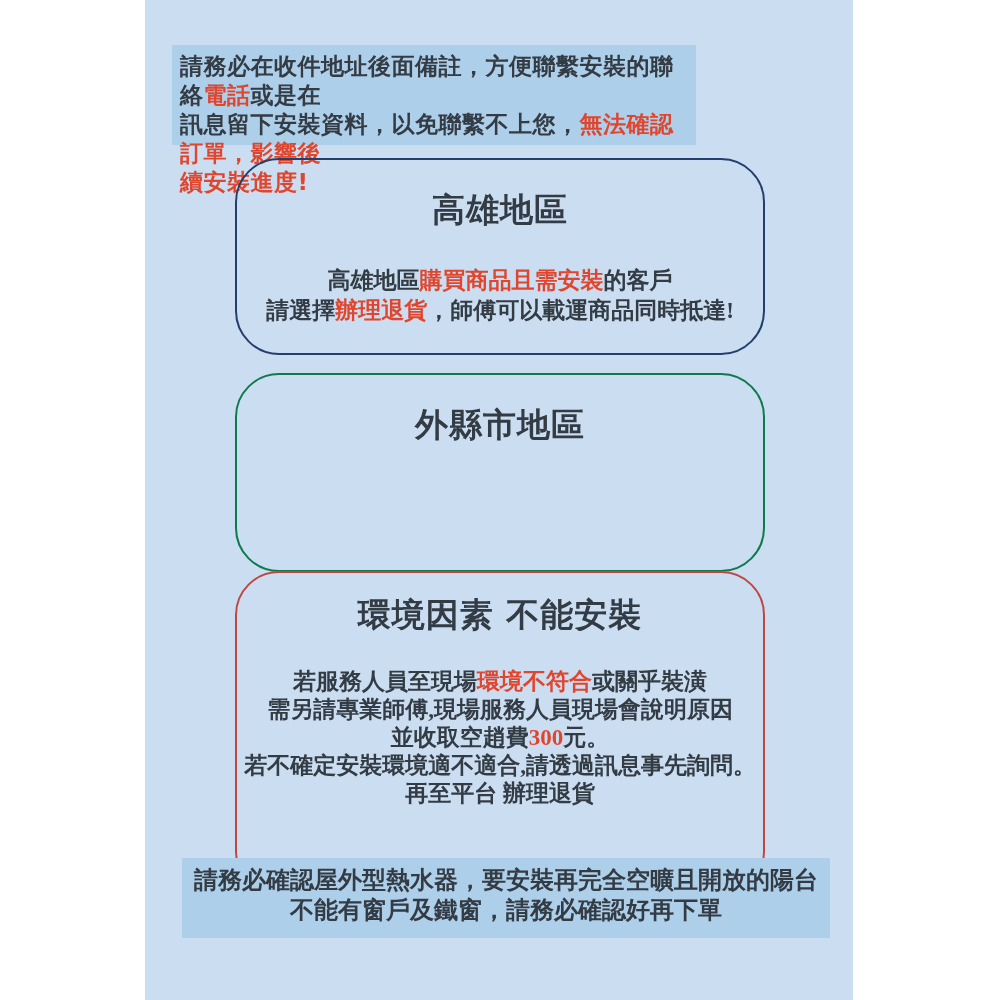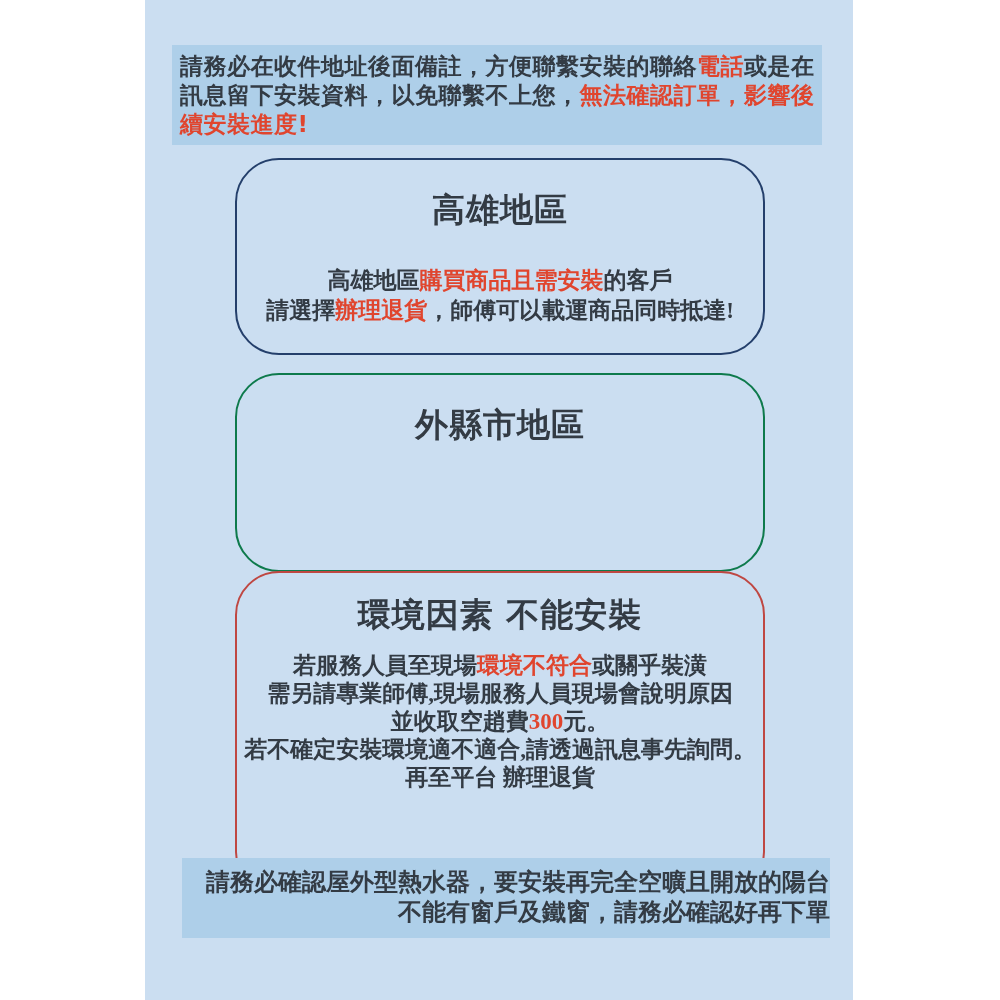--- a/index.html
+++ b/index.html
@@ -27,37 +27,38 @@
   .note {
     position: absolute;
     background: #aecfe9;
     color: #333b44;
     font-weight: bold;
     white-space: pre-line;
   }
   .top-note {
     left: 172px;
     top: 45px;
-    width: 650px;
+    width: 524px;
     height: 100px;
     padding: 7px 6px 0 8px;
     font-size: 23px;
     line-height: 29px;
     letter-spacing: 0.5px;
     text-align: left;
   }
   .bottom-note {
     left: 182px;
     top: 858px;
     width: 648px;
     height: 80px;
     padding-top: 9px;
     font-size: 24px;
     line-height: 30px;
-    text-align: right;
+    text-align: center;
+    font-family: Liberation Mono, monospace;
   }
   .rbox {
     position: absolute;
     left: 235px;
     width: 530px;
     border-radius: 44px;
     border: 2px solid #0369a1;
     text-align: center;
     color: #333b44;
   }
@@ -74,21 +75,21 @@
     font-family: Liberation Serif, serif;
   }
   .box-kaohsiung { top: 158px; height: 197px; border-color: #243f6b; }
   .box-kaohsiung .box-title { margin-top: 28px; }
   .box-kaohsiung .box-body  { margin-top: 33px; }
   .box-outer { top: 373px; height: 199px; border-color: #0e7a4c; }
   .box-outer .box-title { margin-top: 28px; }
   .box-outer .box-body  { margin-top: 34px; }
   .box-env { top: 571px; height: 325px; border-color: #bf4742; }
   .box-env .box-title { margin-top: 20px; }
-  .box-env .box-body  { margin-top: 14px; line-height: 28px; }
+  .box-env .box-body  { margin-top: 30px; line-height: 28px; }
   .red { color: #e0452e; }
 </style>
 </head>
 <body>
 
 <div class="page">
   <div class="bg-column"></div>
 
   <div class="note top-note"><span>請務必在收件地址後面備註，方便聯繫安裝的聯絡</span><span class="red">電話</span><span>或是在
 訊息留下安裝資料，以免聯繫不上您，</span><span class="red">無法確認訂單，影響後

